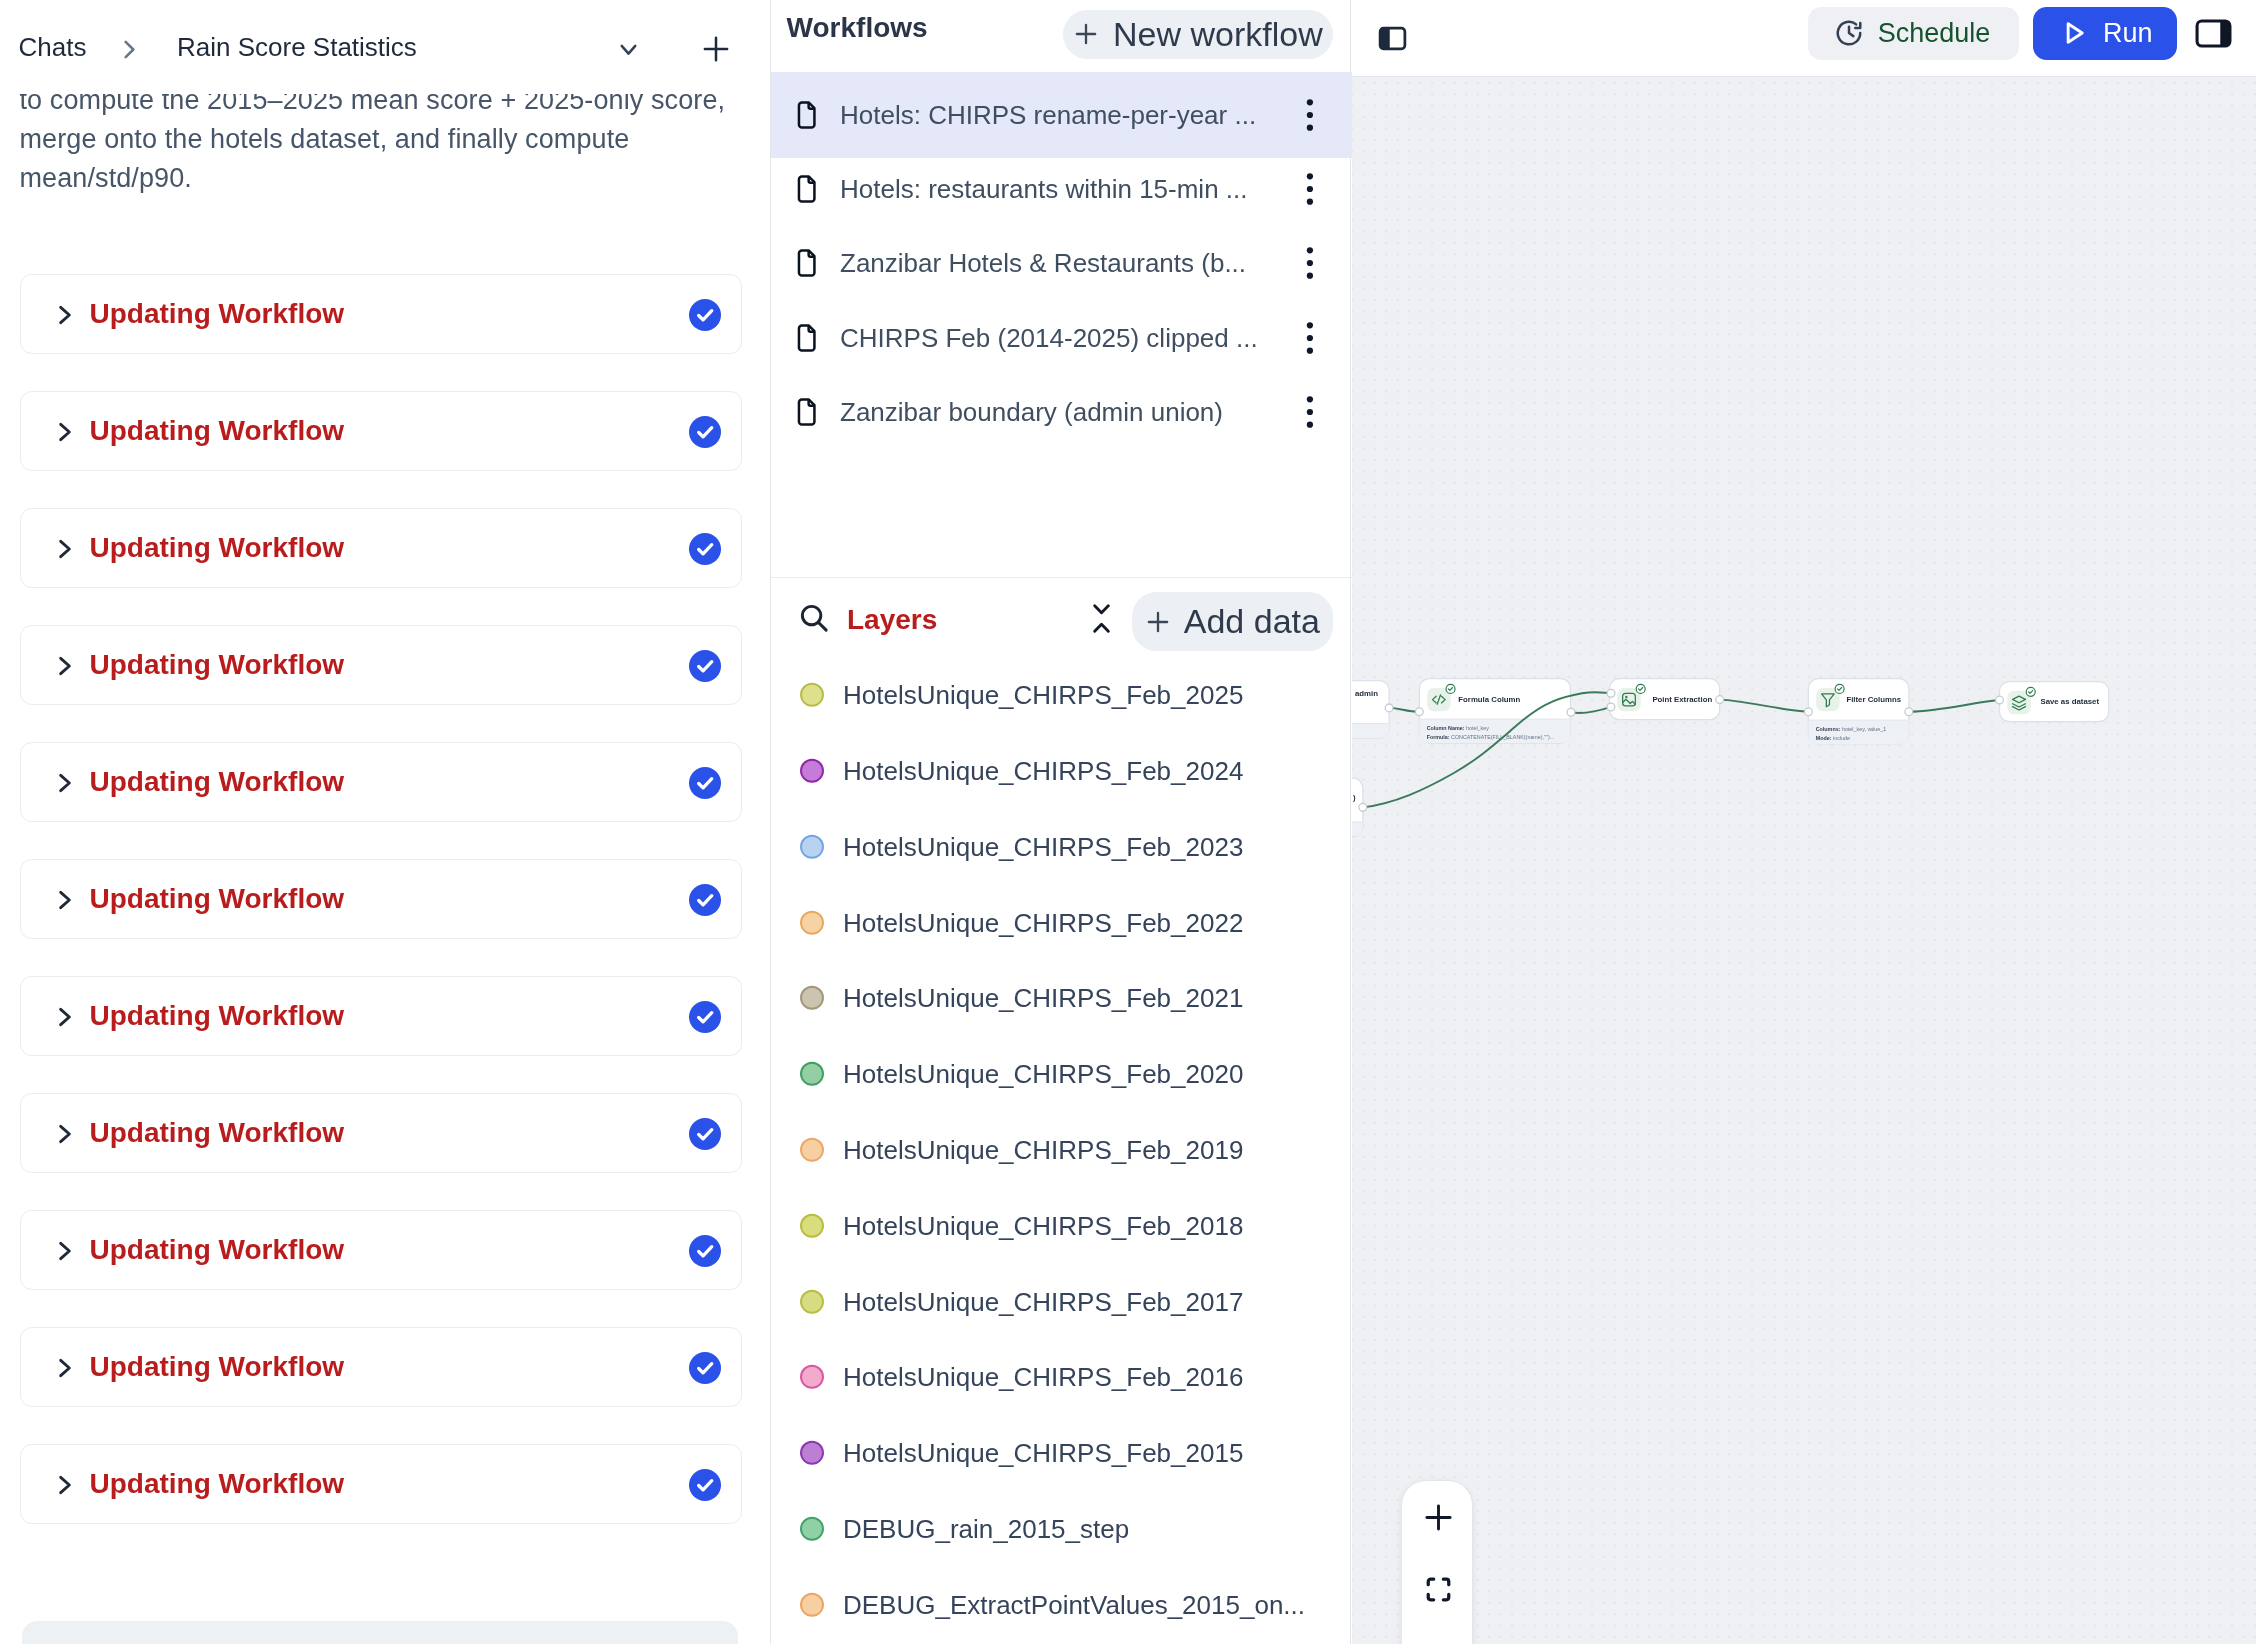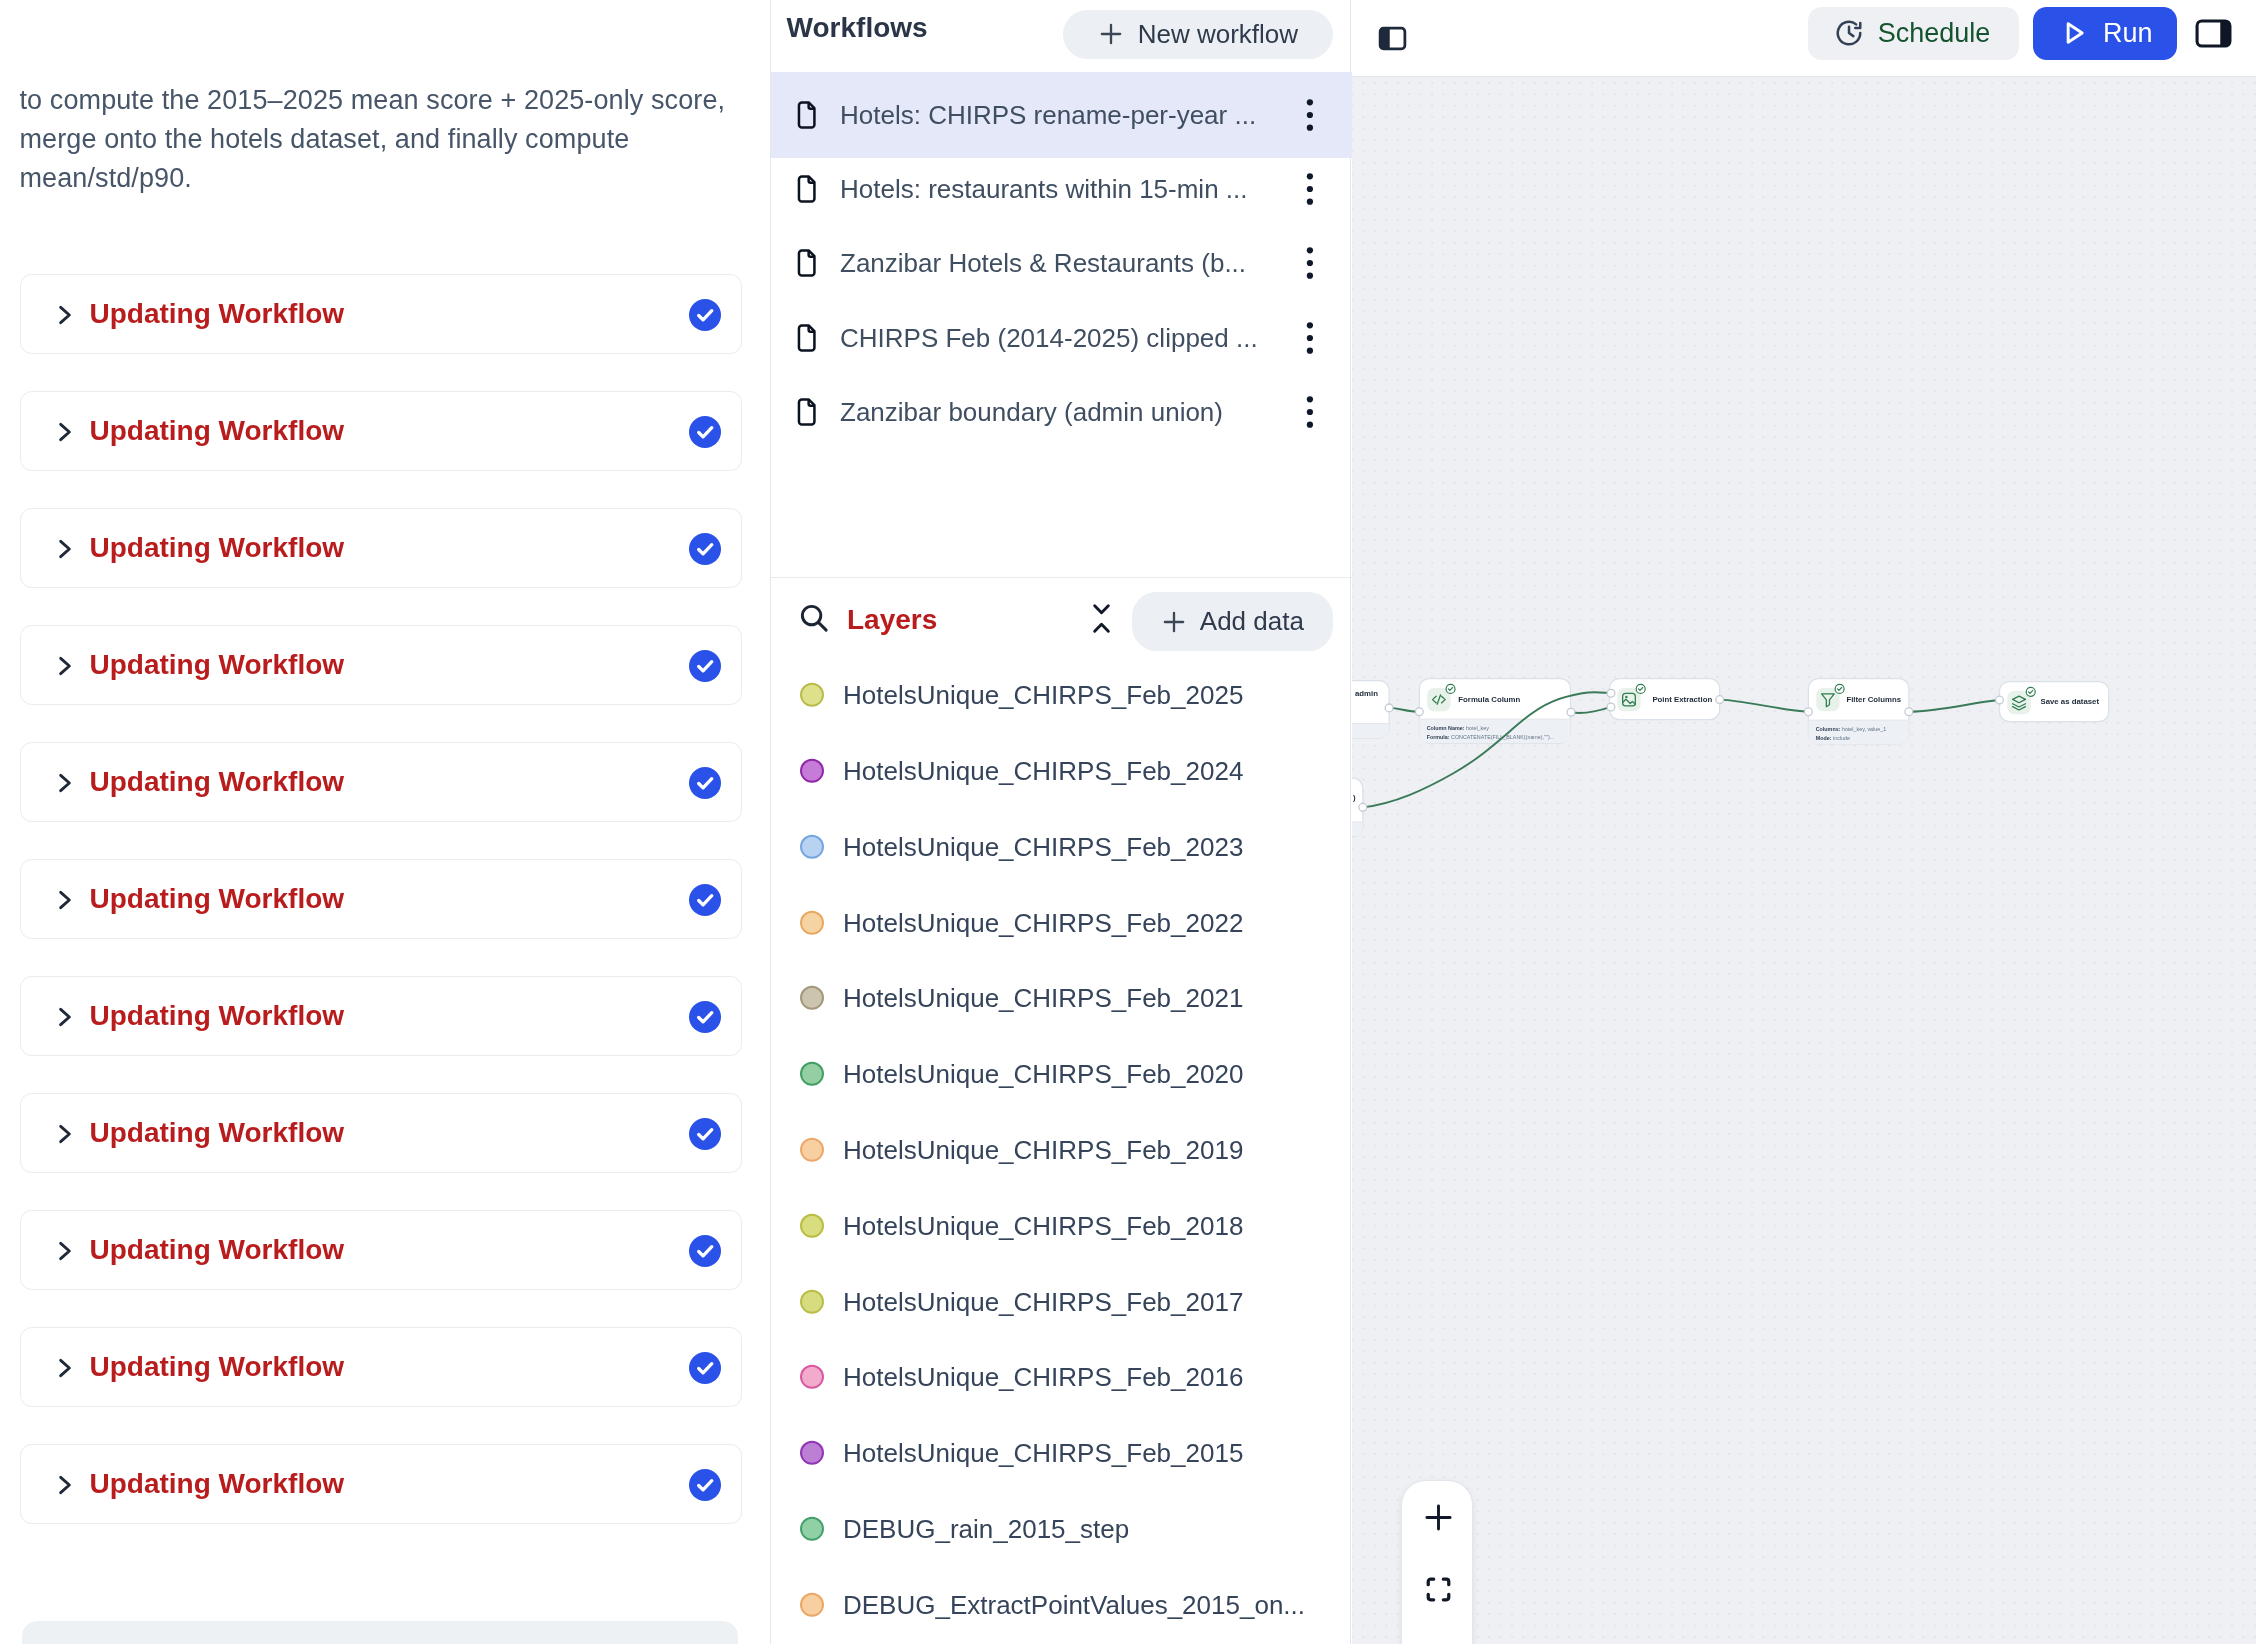--- a/index.html
+++ b/index.html
@@ -20,21 +20,21 @@
 .card .chk { position:absolute; left:668px; top:24px; width:32px; height:32px; border-radius:50%;
   background:#2b52e8; }
 #chatinput { position:absolute; left:21.5px; top:1621px; width:716px; height:39px;
   background:#eef1f4; border-radius:15.6px 15.6px 0 0; }
 
 
 #mid { position:absolute; left:770px; top:0; width:581px; height:1644px; background:#fff;
   border-left:1px solid #e4e8ed; border-right:1px solid #e1e5ea; }
 #wfhdr { position:absolute; left:15.6px; top:11.7px; font-size:28px; font-weight:700; color:#2a3647; }
 .gbtn { position:absolute; background:#eceff3; border-radius:24.4px; color:#2f3b4c;
-  font-size:26px; font-weight:500; display:flex; align-items:center; justify-content:center; }
+  font-size:34px; font-weight:500; display:flex; align-items:center; justify-content:center; }
 .wrow { position:absolute; left:0; width:581px; height:86px; }
 .wrow.sel { background:#e4e8f8; }
 .wrow .ic { position:absolute; left:24.4px; top:50%; transform:translateY(-50%); }
 .wrow .tx { position:absolute; left:69px; top:50%; transform:translateY(-50%);
   font-size:26px; color:#3f4e61; white-space:nowrap; }
 .wrow .dots { position:absolute; left:535px; top:50%; transform:translateY(-50%); }
 #middiv { position:absolute; left:0; top:577px; width:581px; height:1px; background:#e7eaee; }
 .lrow { position:absolute; left:0; width:581px; height:76px; }
 .lrow .cir { position:absolute; left:29px; top:50%; transform:translateY(-50%);
   width:24.4px; height:24.4px; border-radius:50%; }
@@ -53,20 +53,33 @@
   border:1px solid #e2e6eb; border-radius:25px; box-shadow:0 2px 5.9px rgba(30,41,59,.08); z-index:3; }
 </style>
 </head>
 <body>
 
 <div id="chat">
   <div id="chatbody">
     <div>to compute the 2015–2025 mean score + 2025-only score,</div>
     <div>merge onto the hotels dataset, and finally compute</div>
     <div>mean/std/p90.</div>
+  </div>
+  <div id="chathdr">
+    <span class="t" style="left:18.5px;">Chats</span>
+    <svg class="abs" style="left:117px;top:37px;" width="25" height="25" viewBox="0 0 26 26" fill="none" stroke="#64748b" stroke-width="2.6" stroke-linecap="round" stroke-linejoin="round">
+        <path d="M9 5 L17 13 L9 21"></path>
+      </svg>
+    <span class="t" style="left:177px;">Rain Score Statistics</span>
+    <svg class="abs" style="left:614px;top:39px;" width="29" height="21.5" viewBox="0 0 30 22" fill="none" stroke="#334155" stroke-width="2.6" stroke-linecap="round" stroke-linejoin="round">
+        <path d="M8 7 L15 15 L22 7"></path>
+      </svg>
+    <svg class="abs" style="left:701px;top:34px;" width="30" height="30" viewBox="0 0 31 31" fill="none" stroke="#1e293b" stroke-width="2.6" stroke-linecap="round">
+        <path d="M15.5 4 V27 M4 15.5 H27"></path>
+      </svg>
   </div>
   <div id="cards">
       <div class="card" style="top:274px;">
         <svg class="chev" width="25" height="29" viewBox="0 0 26 30" fill="none" stroke="#1f2937" stroke-width="3" stroke-linecap="round" stroke-linejoin="round">
           <path d="M8 7 L17 15 L8 23"></path>
         </svg>
         <div class="tt">Updating Workflow</div>
         <div class="chk"><svg width="32" height="32" viewBox="0 0 33 33" fill="none" stroke="#fff" stroke-width="3.4" stroke-linecap="round" stroke-linejoin="round">
             <path d="M10 17 l4.5 4.5 L23.5 12"></path>
           </svg></div>

